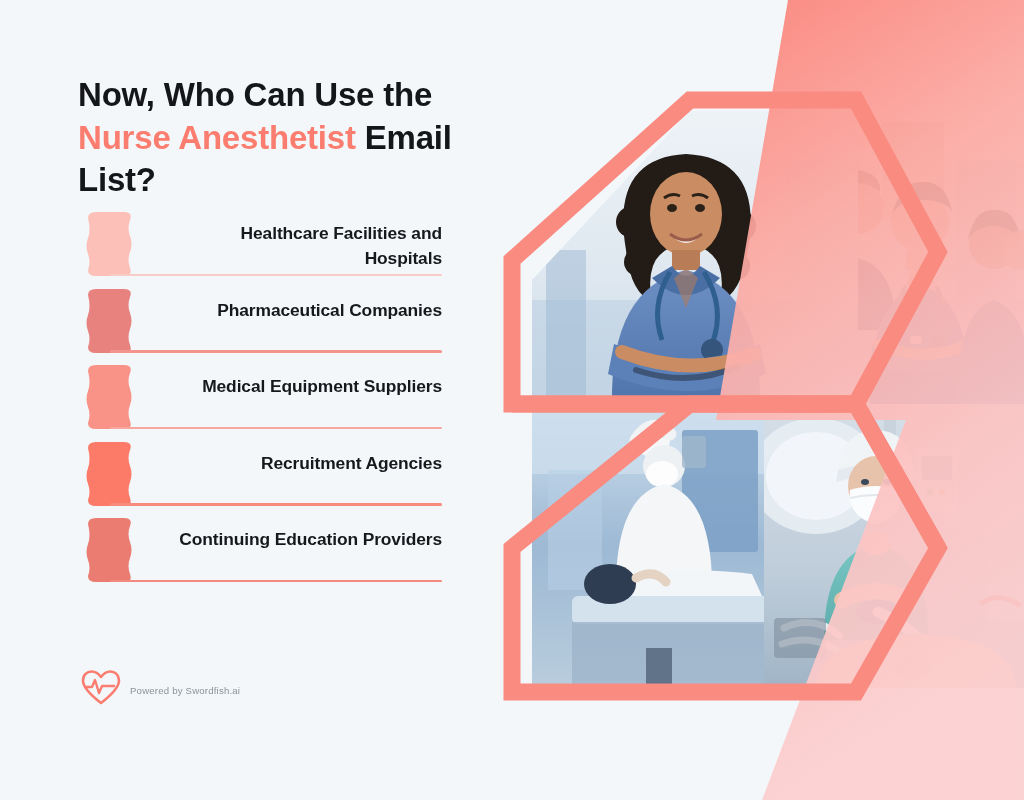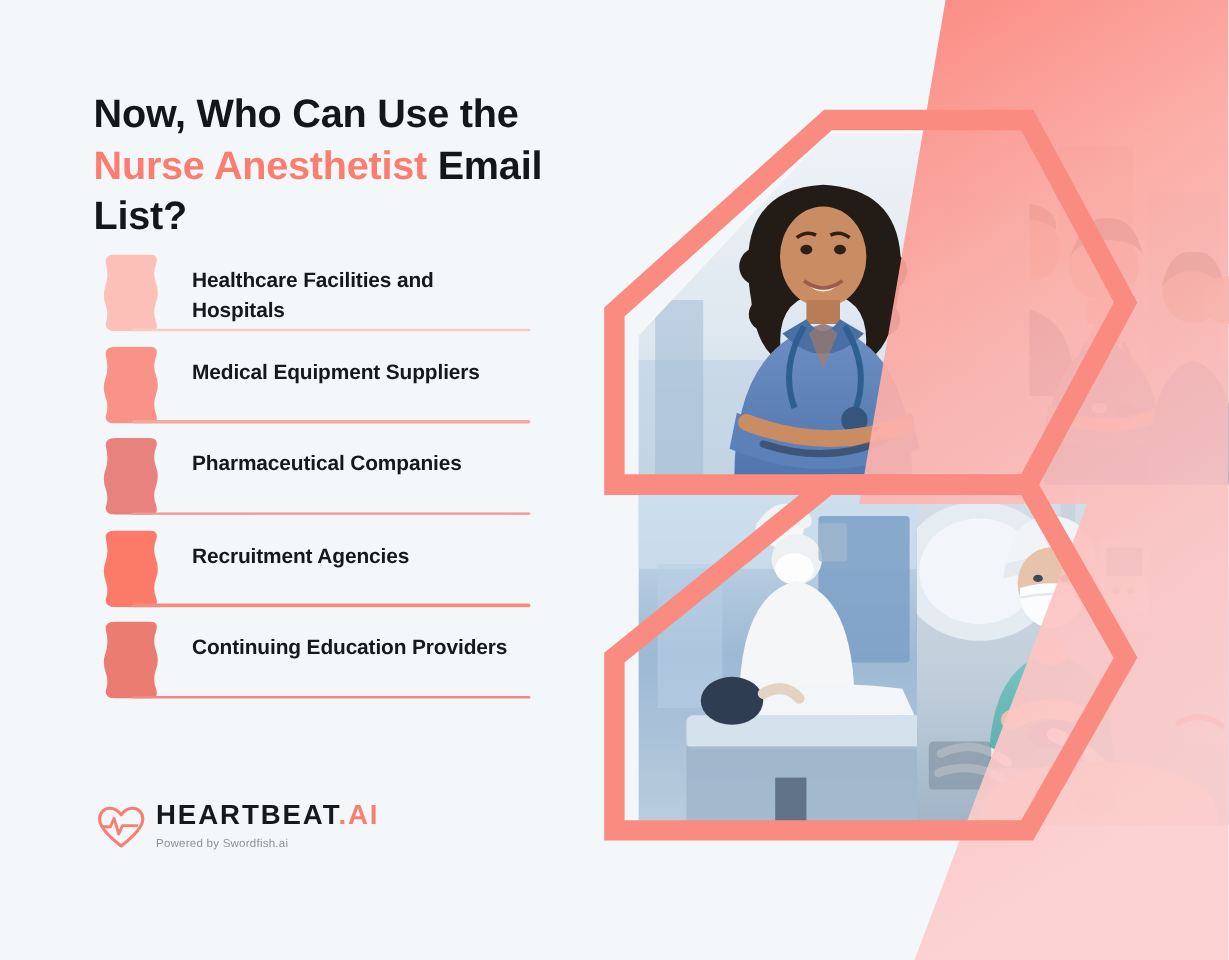--- a/index.html
+++ b/index.html
@@ -39,20 +39,21 @@
     letter-spacing:-0.2px;
     color:#14161a;
   }
   #heading .accent { color:#fb7d70; }
 
   
   #list {
     position:absolute;
     left:78px; top:212px;
     width:364px;
+    text-align:right;
   }
 
   .row {
     position:relative;
     height:76.5px;
     display:flex;
     align-items:flex-start;
   }
 
   .marker {
@@ -364,35 +365,35 @@
             <path d="M10 6 Q10 0 18 0 H46 Q55 0 52 8 Q49 16 52 24 Q55 32 52 40 Q49 48 52 56 Q55 64 46 64 H18 Q10 64 10 58 Q13 50 10 42 Q7 34 10 26 Q13 18 10 6 Z" fill="#fcc0b8"></path>
           </svg>
       </div>
       <div class="row-label">Healthcare Facilities and Hospitals</div>
       <div class="rule" style="background:#f8cdc6"></div>
     </div>
 
     <div class="row">
       <div class="marker">
         <svg viewBox="0 0 55 64">
+            <path d="M10 6 Q10 0 18 0 H46 Q55 0 52 8 Q49 16 52 24 Q55 32 52 40 Q49 48 52 56 Q55 64 46 64 H18 Q10 64 10 58 Q13 50 10 42 Q7 34 10 26 Q13 18 10 6 Z" fill="#e8827f"></path>
+          </svg>
+      </div>
+      <div class="row-label">Pharmaceutical Companies</div>
+      <div class="rule" style="background:#f3948f"></div>
+    </div>
+
+    <div class="row">
+      <div class="marker">
+        <svg viewBox="0 0 55 64">
             <path d="M10 6 Q10 0 18 0 H46 Q55 0 52 8 Q49 16 52 24 Q55 32 52 40 Q49 48 52 56 Q55 64 46 64 H18 Q10 64 10 58 Q13 50 10 42 Q7 34 10 26 Q13 18 10 6 Z" fill="#f99287"></path>
           </svg>
       </div>
       <div class="row-label">Medical Equipment Suppliers</div>
       <div class="rule" style="background:#f7a79e"></div>
-    </div>
-
-    <div class="row">
-      <div class="marker">
-        <svg viewBox="0 0 55 64">
-            <path d="M10 6 Q10 0 18 0 H46 Q55 0 52 8 Q49 16 52 24 Q55 32 52 40 Q49 48 52 56 Q55 64 46 64 H18 Q10 64 10 58 Q13 50 10 42 Q7 34 10 26 Q13 18 10 6 Z" fill="#e8827f"></path>
-          </svg>
-      </div>
-      <div class="row-label">Pharmaceutical Companies</div>
-      <div class="rule" style="background:#f3948f"></div>
     </div>
 
     <div class="row">
       <div class="marker">
         <svg viewBox="0 0 55 64">
             <path d="M10 6 Q10 0 18 0 H46 Q55 0 52 8 Q49 16 52 24 Q55 32 52 40 Q49 48 52 56 Q55 64 46 64 H18 Q10 64 10 58 Q13 50 10 42 Q7 34 10 26 Q13 18 10 6 Z" fill="#fb7b68"></path>
           </svg>
       </div>
       <div class="row-label">Recruitment Agencies</div>
       <div class="rule" style="background:#f78b7c"></div>
@@ -411,18 +412,17 @@
   </div>
 
   <div id="logo">
     <div id="logo-mark">
       <svg viewBox="0 0 42 38">
         <path d="M21 35 C8 25 3 18 3 12.5 C3 7 7 3.5 11.5 3.5 C15 3.5 18.5 5.5 21 9 C23.5 5.5 27 3.5 30.5 3.5 C35 3.5 39 7 39 12.5 C39 18 34 25 21 35 Z" fill="none" stroke="#fb7d70" stroke-width="2.6" stroke-linejoin="round"></path>
         <path d="M5 19 H12 L15 12 L19 25 L22 18 H34" fill="none" stroke="#fb7d70" stroke-width="2.4" stroke-linecap="round" stroke-linejoin="round"></path>
       </svg>
     </div>
     <div id="logo-text">
-      <div id="logo-word"><span>HEARTBEAT</span><span class="dot-ai">.AI</span></div>
       <div id="logo-sub">Powered by Swordfish.ai</div>
     </div>
   </div>
 
 </div>
 
 </body></html>

